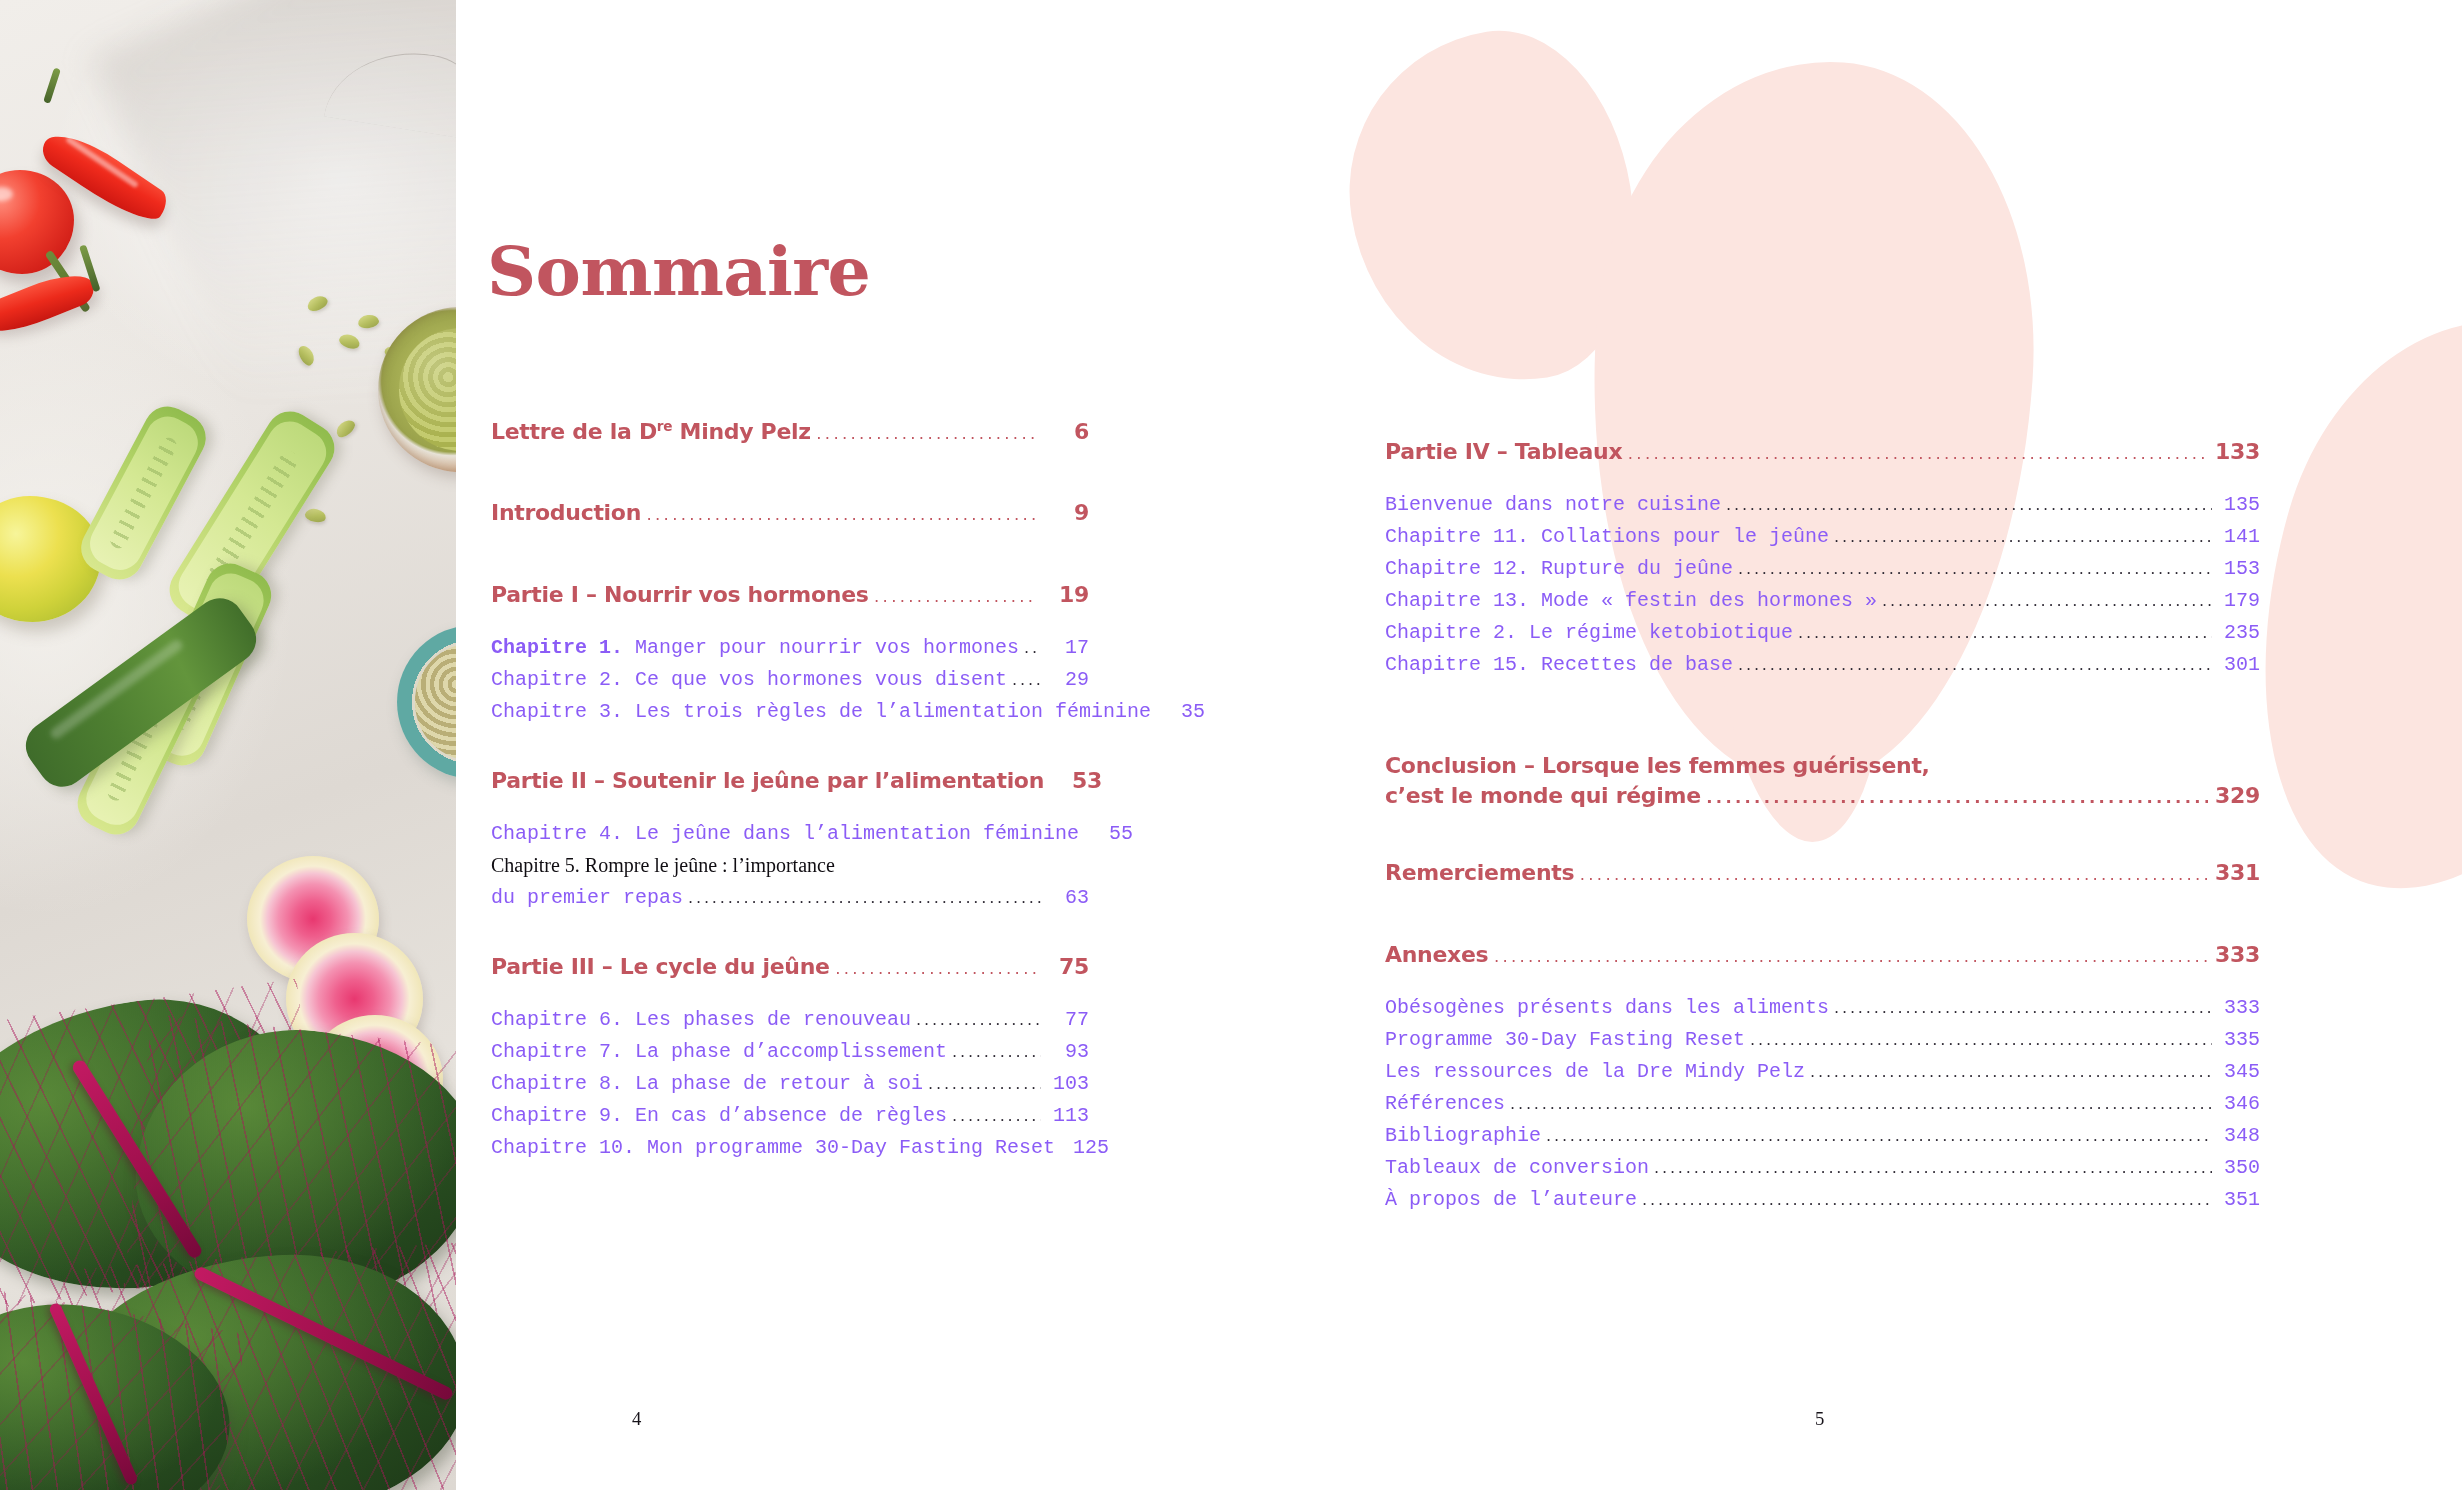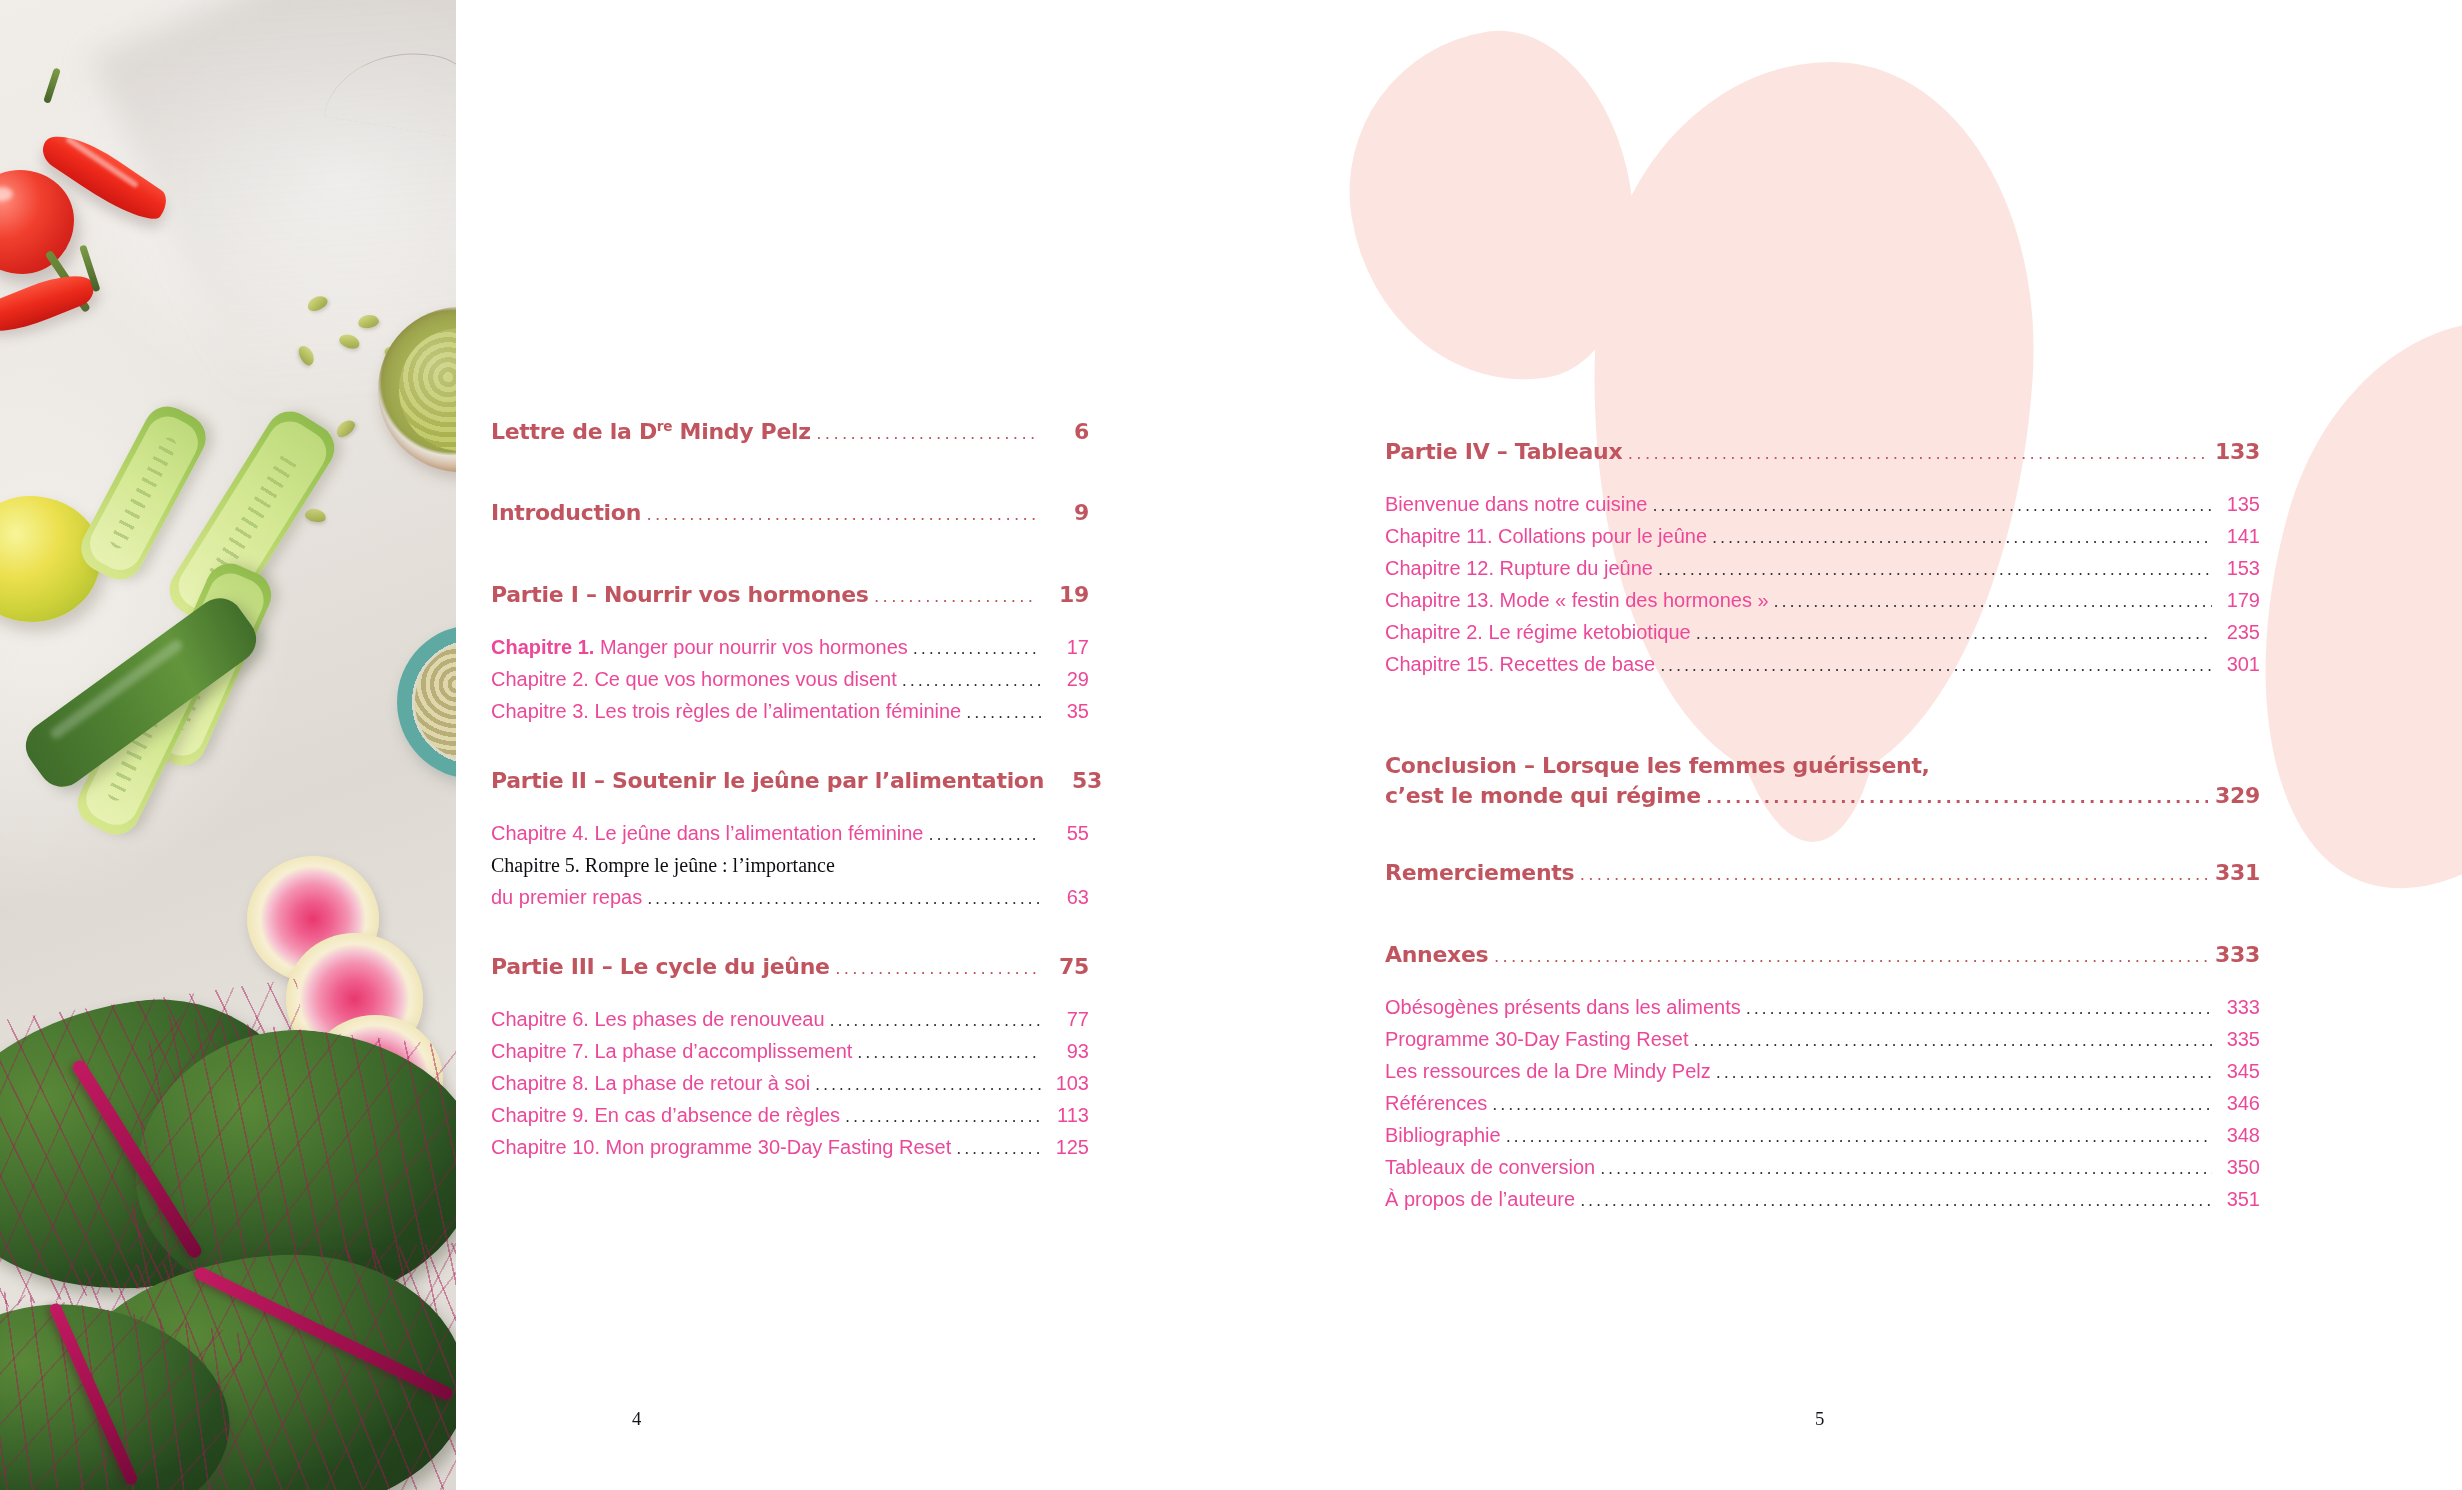--- a/index.html
+++ b/index.html
@@ -308,24 +308,24 @@
     font-size: 22px;
     color: #C1555F;
     letter-spacing: -0.3px;
     line-height: 1.35;
   }
   .part-multi .line1 { display: block; white-space: nowrap; }
 
   
   .chap .toc-label,
   .chap .toc-page {
-    font-family: Liberation Sans, sans-serif;
+    font-family: Liberation Mono, monospace;
     font-weight: 400;
     font-size: 20px;
-    color: #ec4899;
+    color: #8b5cf6;
   }
   .chap .toc-dots {
     font-family: "Liberation Serif", serif;
     font-size: 16.5px;
     color: #2a2530;
     letter-spacing: 3.8px;
   }
   .chap .toc-page { min-width: 43px; }
   .chap .bold { font-weight: 700; text-align: center; }
 
@@ -423,20 +423,21 @@
     <div class="stemline" style="left:22px; top:1152px; width:230px; height:14.3px; transform:rotate(58deg);"></div>
     <div class="stemline" style="left:181px; top:1327px; width:285px; height:13px; transform:rotate(26deg);"></div>
     <div class="stemline" style="left:-5.5px; top:1388px; width:197px; height:12px; transform:rotate(66deg);"></div>
   </div>
 
   <div class="blob" id="blob1"></div>
   <div class="blob" id="blob2"></div>
   <div class="blob" id="blob3"></div>
 
   <div id="content">
+    <div class="page-title">Sommaire</div>
 
     <div class="col" id="col-left">
         <div class="toc-row row-h part">
           <span class="toc-label">Lettre de la D<sup style="font-size: 0.62em;">re</sup> Mindy Pelz</span>
           <span class="toc-dots">............................................................................................................................................................................................................................</span>
           <span class="toc-page">6</span>
         </div>
         <div class="gap-l"></div>
         <div class="toc-row row-h part">
           <span class="toc-label">Introduction</span>

